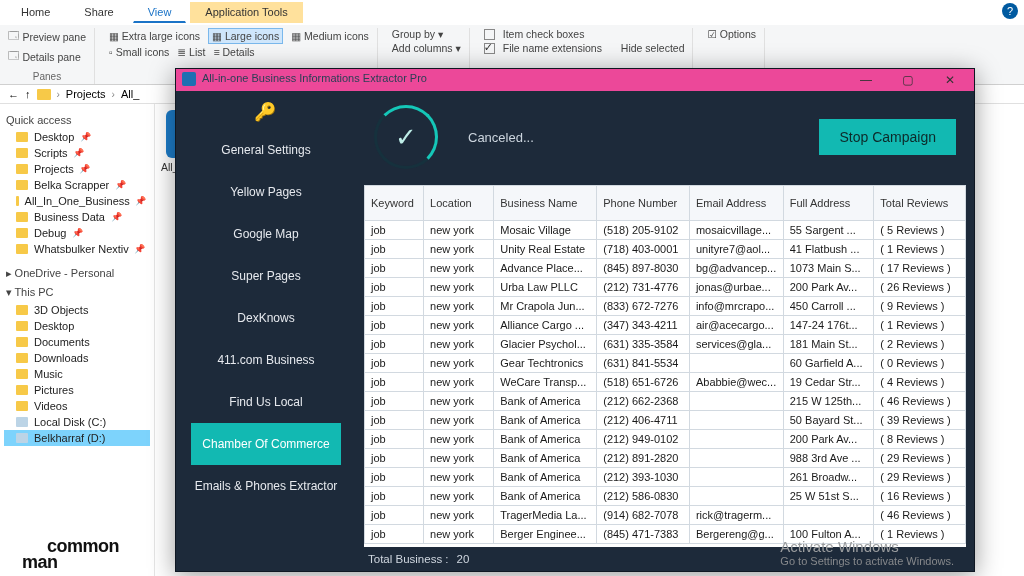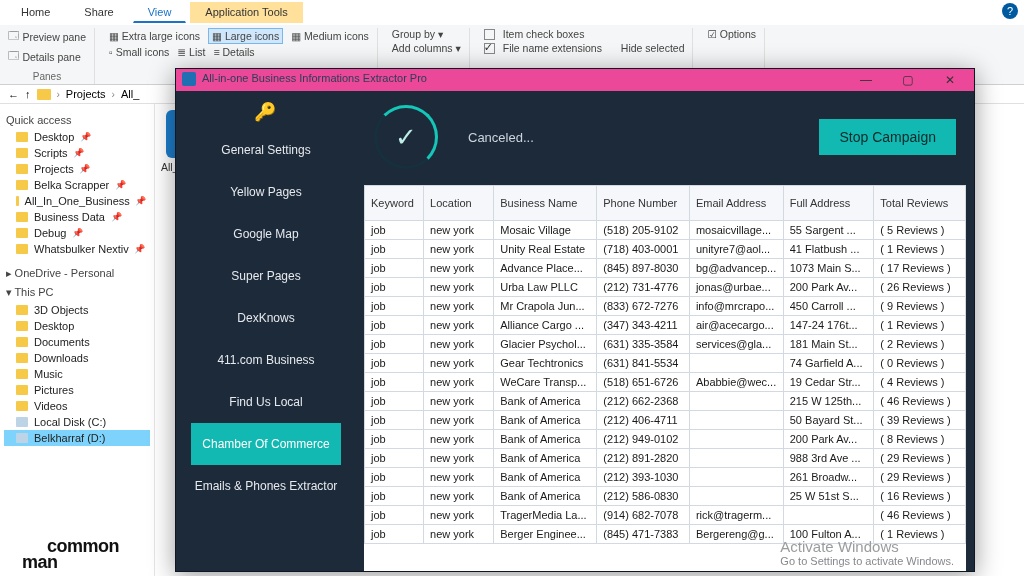--- a/index.html
+++ b/index.html
@@ -350,21 +350,21 @@
                 <td>services@gla...</td>
                 <td>181 Main St...</td>
                 <td>( 2 Reviews )</td>
               </tr>
               <tr>
                 <td>job</td>
                 <td>new york</td>
                 <td>Gear Techtronics</td>
                 <td>(631) 841-5534</td>
                 <td></td>
-                <td>74 Garfield A...</td>
+                <td>60 Garfield A...</td>
                 <td>( 0 Reviews )</td>
               </tr>
               <tr>
                 <td>job</td>
                 <td>new york</td>
                 <td>WeCare Transp...</td>
                 <td>(518) 651-6726</td>
                 <td>Ababbie@wec...</td>
                 <td>19 Cedar Str...</td>
                 <td>( 4 Reviews )</td>
@@ -437,20 +437,24 @@
                 <td>new york</td>
                 <td>Berger Enginee...</td>
                 <td>(845) 471-7383</td>
                 <td>Bergereng@g...</td>
                 <td>100 Fulton A...</td>
                 <td>( 1 Reviews )</td>
               </tr>
             </tbody>
         </table>
       </div>
+      <div class="footer">
+        <span>Total Business :</span>
+        <span>20</span>
+      </div>
     </div>
   </div>
   <div class="activate">
     <div class="t">Activate Windows</div>
     <div>Go to Settings to activate Windows.</div>
   </div>
 </div>
 
 <div class="wm">
   <span>common</span>

